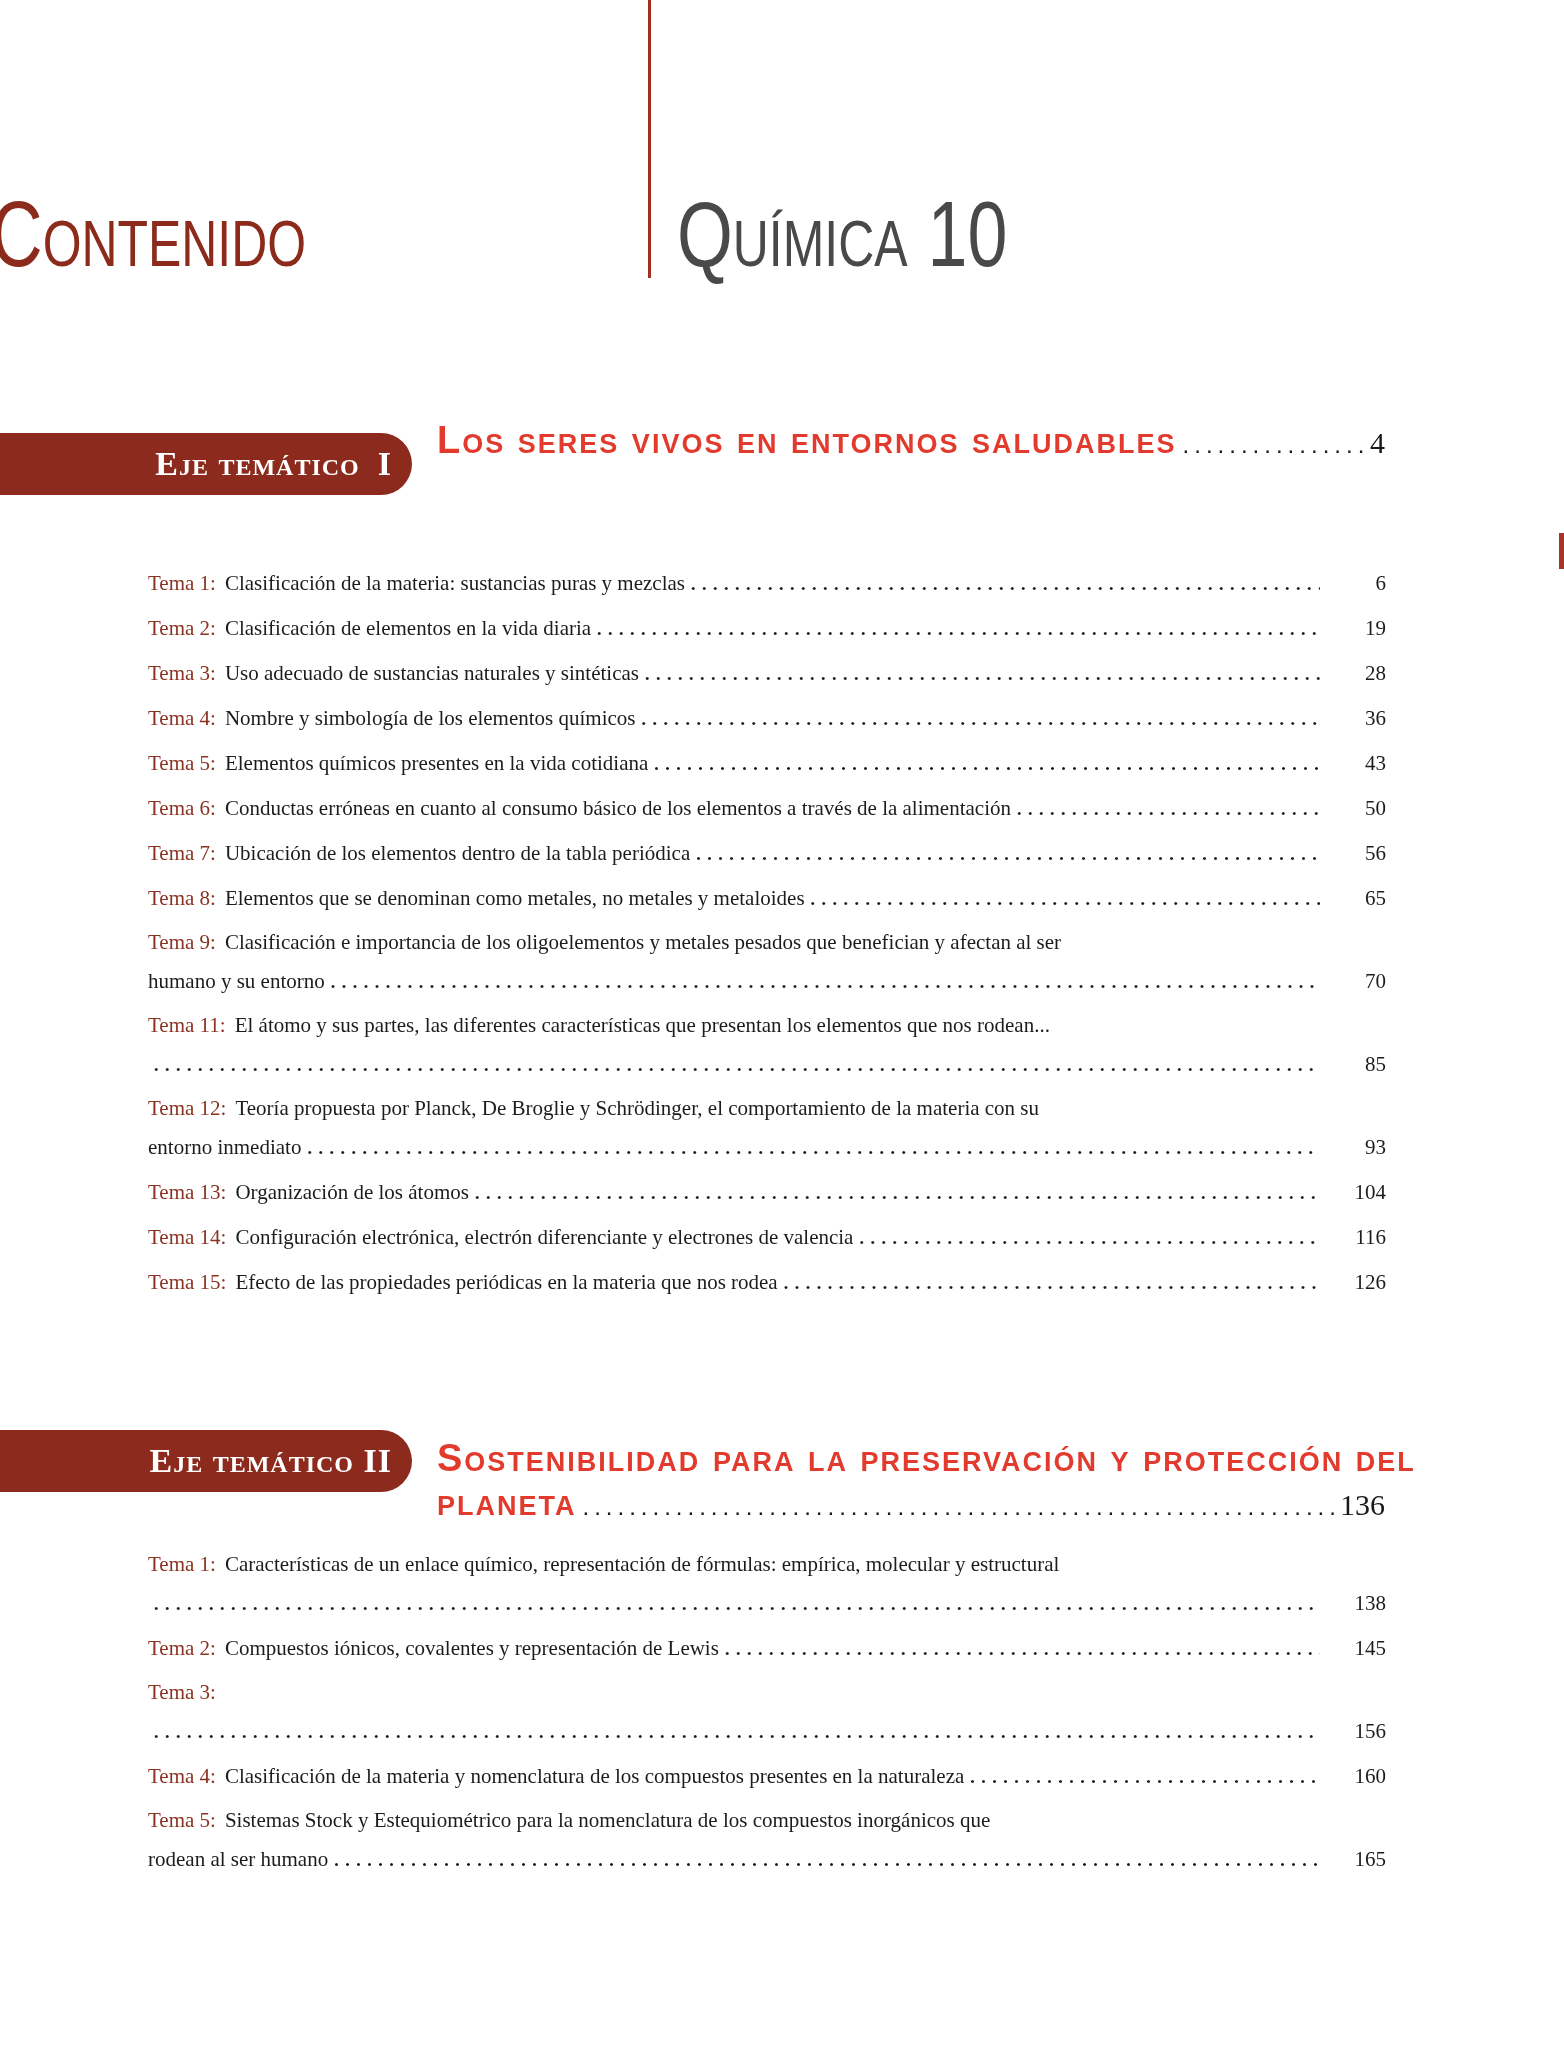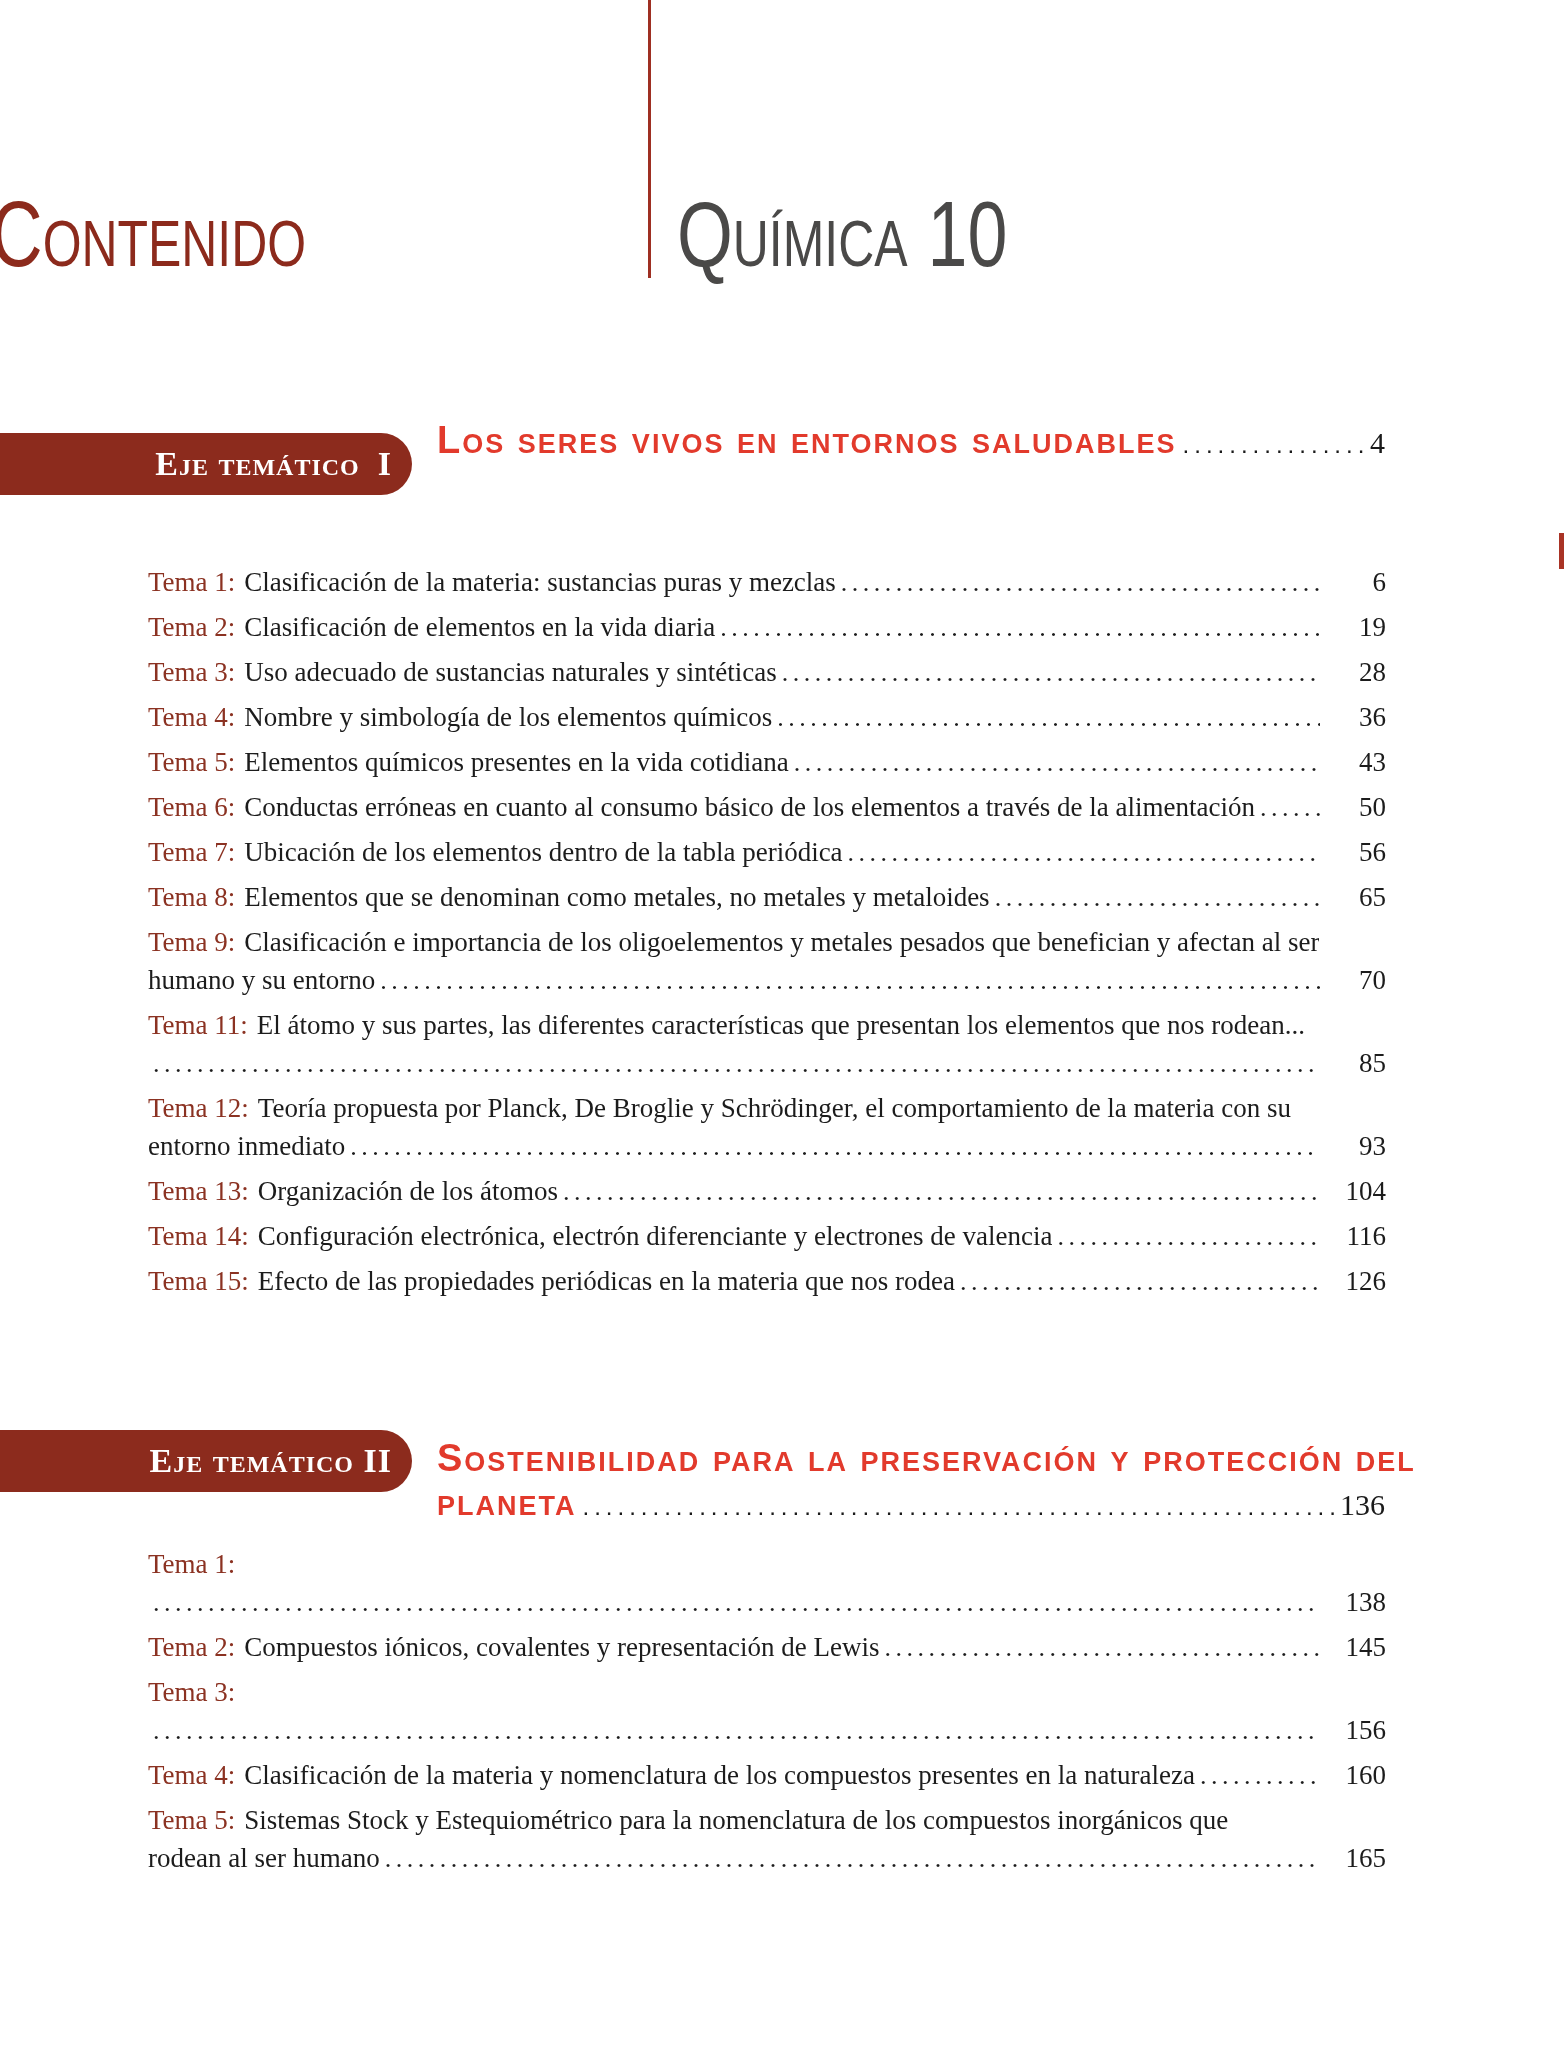--- a/index.html
+++ b/index.html
@@ -38,21 +38,21 @@
   .hline{display:flex;align-items:baseline;line-height:44px;white-space:nowrap;}
   .hdots{flex:1 1 0;min-width:0;overflow:hidden;margin-left:6px;
     color:#1a1a1a;font-weight:normal;letter-spacing:5px;font-size:24px;
     font-family:"Liberation Sans",sans-serif;}
   .hdots::after{content:"....................................................................................................................................";}
   .hpage{color:#1a1a1a;font-variant:normal;font-weight:normal;letter-spacing:0;
     font-family:"Liberation Serif",serif;font-size:30px;}
   
   .items{
     position:absolute;left:148px;width:1238px;
-    font-size:27px;color:#1c1c1c;font-family:"Liberation Serif","DejaVu Serif",serif;
+    font-size:21px;color:#1c1c1c;font-family:"Liberation Serif","DejaVu Serif",serif;
   }
   .items-1{top:563px;}
   .items-2{top:1545px;}
   .toc-item{margin-bottom:6px;}
   .line{display:flex;align-items:baseline;line-height:38px;white-space:nowrap;}
   .lbl{color:#8B3222;margin-right:9px;flex:none;}
   .txt{flex:0 1 auto;overflow:hidden;}
   .dots{flex:1 1 0;min-width:0;overflow:hidden;margin-left:5px;letter-spacing:4.5px;font-size:26px;}
   .dots::after{content:"..........................................................................................................................................................................";}
   .pg{flex:none;min-width:50px;text-align:right;padding-left:16px;}
@@ -212,20 +212,21 @@
     <span>planeta</span>
     <span class="hdots"></span>
     <span class="hpage">136</span>
   </div>
 </div>
 
 <div class="items items-2" id="items-1">
     <div class="toc-item">
       <div class="line">
         <span class="lbl">Tema 1:</span>
+        <span class="txt">Características de un enlace químico, representación de fórmulas: empírica, molecular y estructural</span>
       </div>
       <div class="line">
         <span class="txt"></span>
         <span class="dots"></span>
         <span class="pg">138</span>
       </div>
     </div>
     <div class="toc-item">
       <div class="line">
         <span class="lbl">Tema 2:</span>

